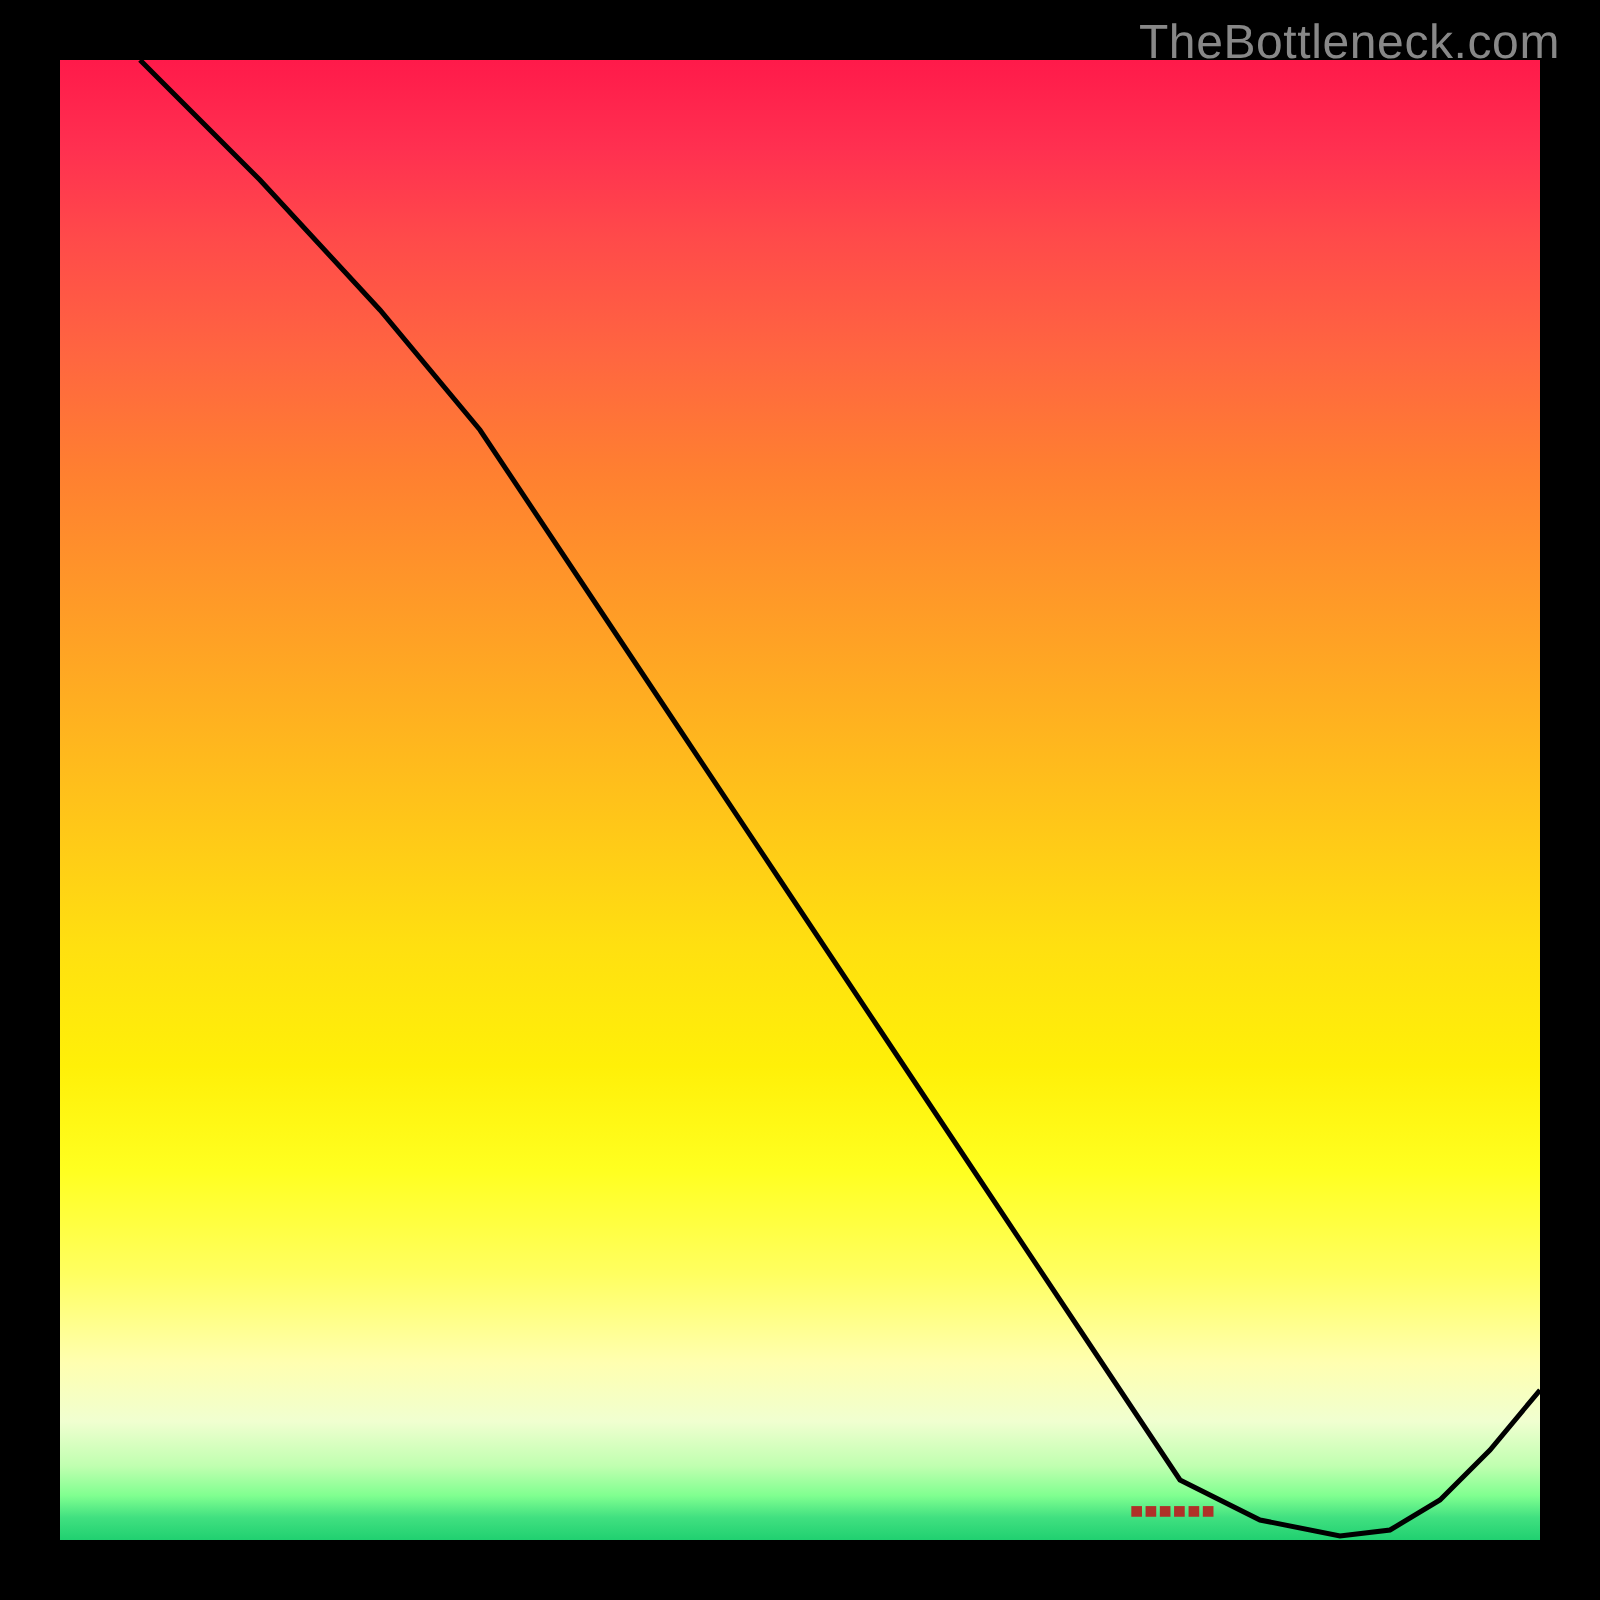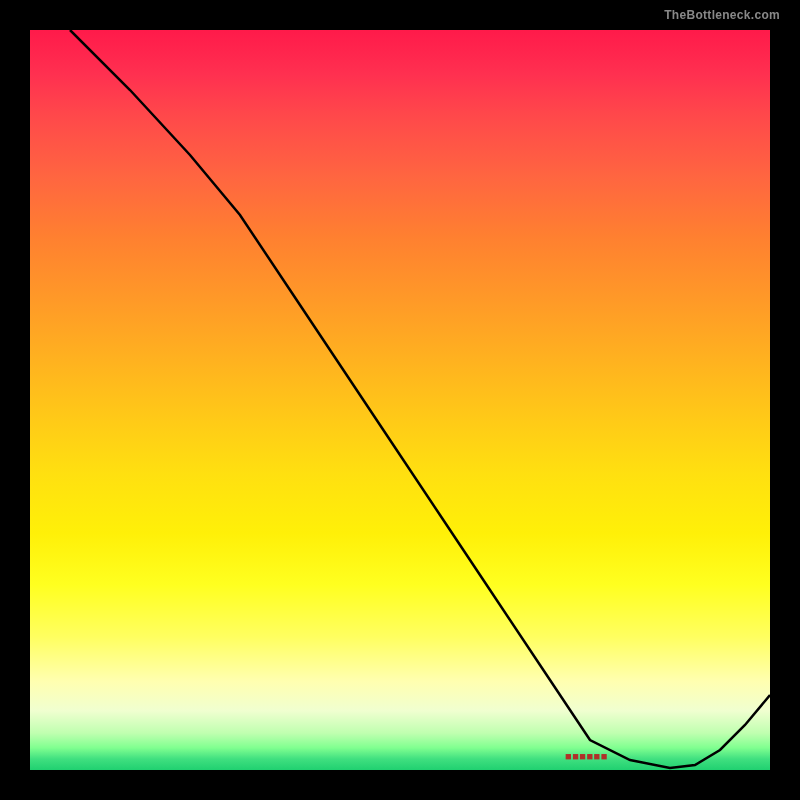--- a/index.html
+++ b/index.html
@@ -8,22 +8,22 @@
     height: 800px;
     background: #000;
     position: relative;
     font-family: Arial, sans-serif;
   }
   .attribution {
     position: absolute;
     top: 8px;
     right: 20px;
     color: #888;
-    font-size: 12px;
-    font-weight: 700;
+    font-size: 24px;
+    font-weight: 400;
     letter-spacing: 0.3px;
   }
   .plot-area {
     position: absolute;
     top: 30px;
     left: 30px;
     width: 740px;
     height: 740px;
     background: linear-gradient(to bottom,
       #ff1a4a 0%,

